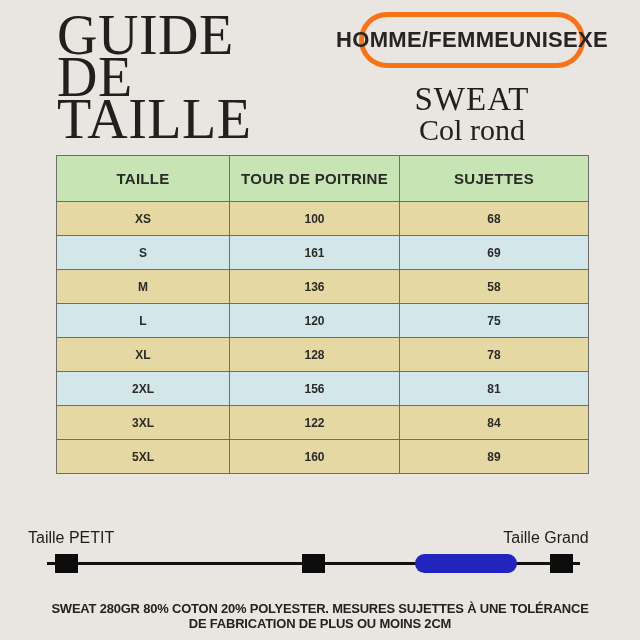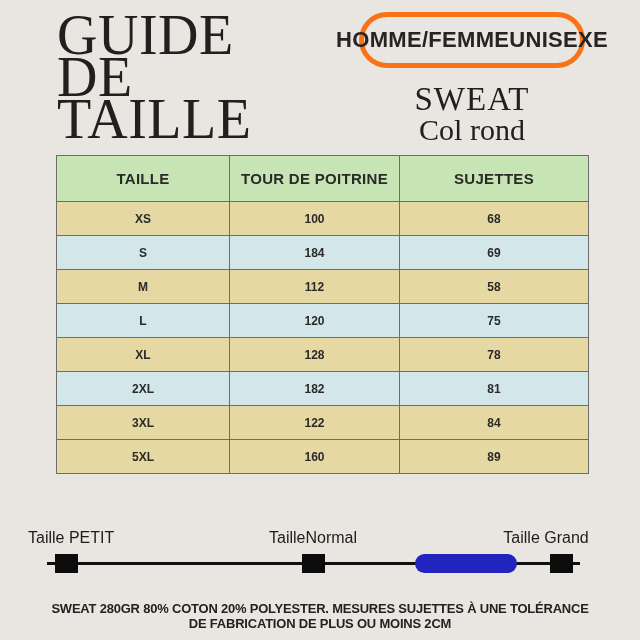--- a/index.html
+++ b/index.html
@@ -184,58 +184,57 @@
       </tr>
     </thead>
     <tbody>
       <tr class="row-tan">
         <td>XS</td>
         <td>100</td>
         <td>68</td>
       </tr>
       <tr class="row-blue">
         <td>S</td>
-        <td>184</td>
+        <td>161</td>
         <td>69</td>
       </tr>
       <tr class="row-tan">
         <td>M</td>
-        <td>112</td>
+        <td>136</td>
         <td>58</td>
       </tr>
       <tr class="row-blue">
         <td>L</td>
         <td>120</td>
         <td>75</td>
       </tr>
       <tr class="row-tan">
         <td>XL</td>
         <td>128</td>
         <td>78</td>
       </tr>
       <tr class="row-blue">
         <td>2XL</td>
-        <td>182</td>
+        <td>156</td>
         <td>81</td>
       </tr>
       <tr class="row-tan">
         <td>3XL</td>
         <td>122</td>
         <td>84</td>
       </tr>
       <tr class="row-tan">
         <td>5XL</td>
         <td>160</td>
         <td>89</td>
       </tr>
     </tbody>
   </table>
 
   <div class="fit-label fit-label-small">Taille PETIT</div>
-  <div class="fit-label fit-label-normal">TailleNormal</div>
   <div class="fit-label fit-label-large">Taille Grand</div>
 
   <div class="fit-track"></div>
   <div class="fit-marker fit-marker-small"></div>
   <div class="fit-marker fit-marker-normal"></div>
   <div class="fit-marker fit-marker-large"></div>
   <div class="fit-indicator" style="background: rgb(33, 36, 189);"></div>
 
   <div class="footnote">
     <div>SWEAT 280GR 80% COTON 20% POLYESTER. MESURES SUJETTES À UNE TOLÉRANCE</div>

